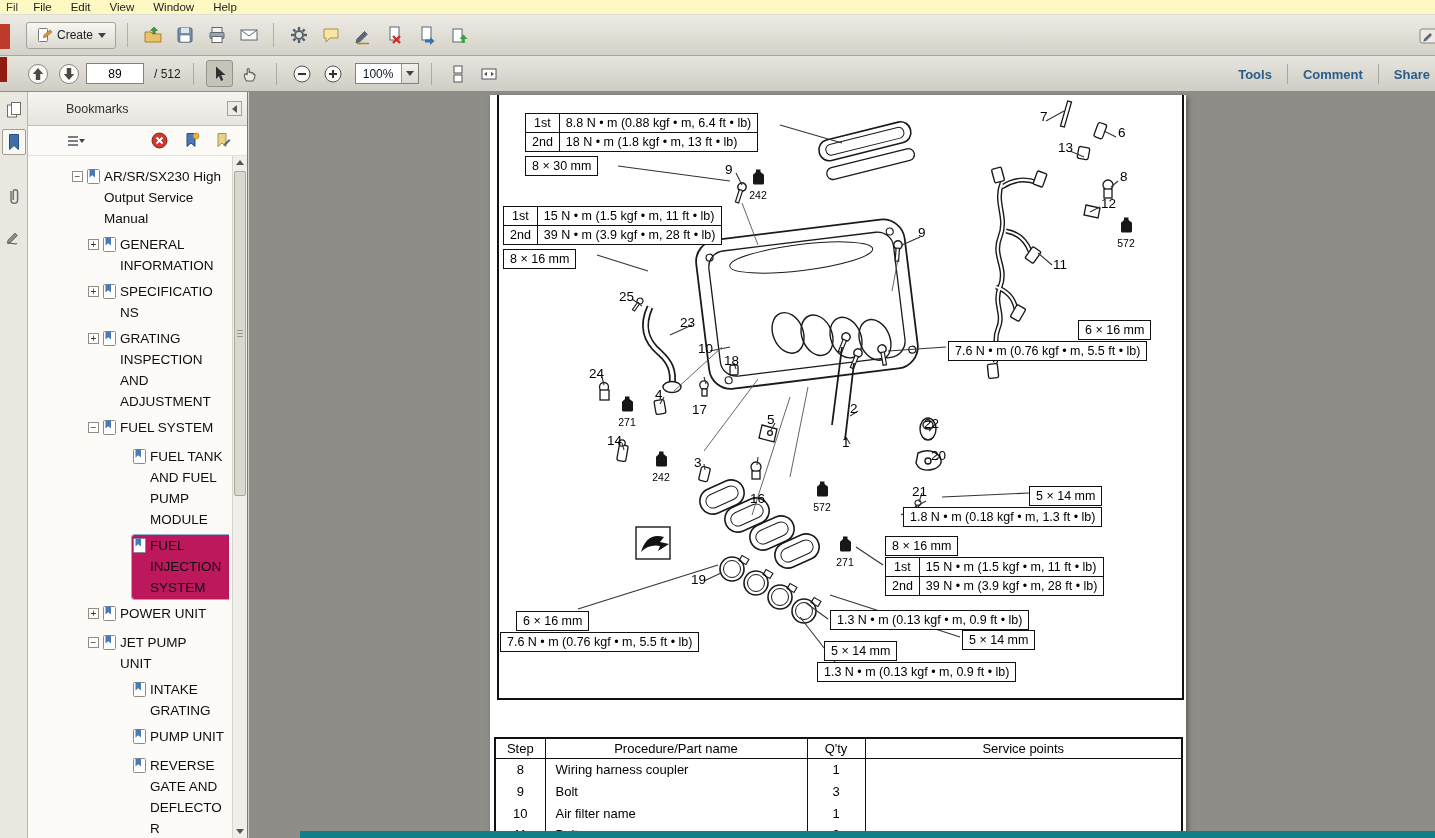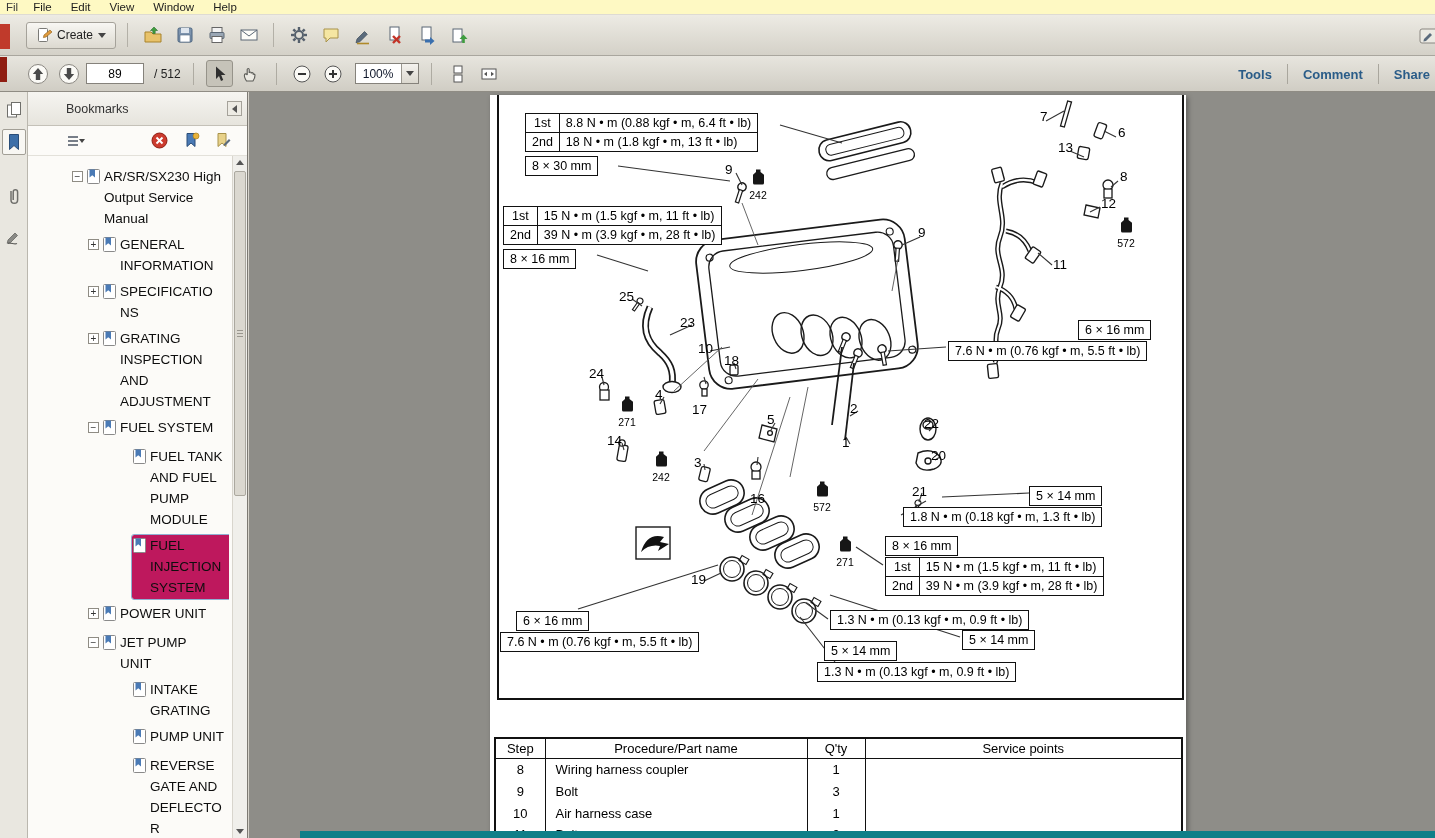--- a/index.html
+++ b/index.html
@@ -787,21 +787,21 @@
             <td></td>
           </tr>
           <tr>
             <td>9</td>
             <td>Bolt</td>
             <td>3</td>
             <td></td>
           </tr>
           <tr>
             <td>10</td>
-            <td>Air harness case</td>
+            <td>Air filter name</td>
             <td>1</td>
             <td></td>
           </tr>
           <tr>
             <td>11</td>
             <td>Bolt</td>
             <td>3</td>
             <td></td>
           </tr>
         </tbody>

